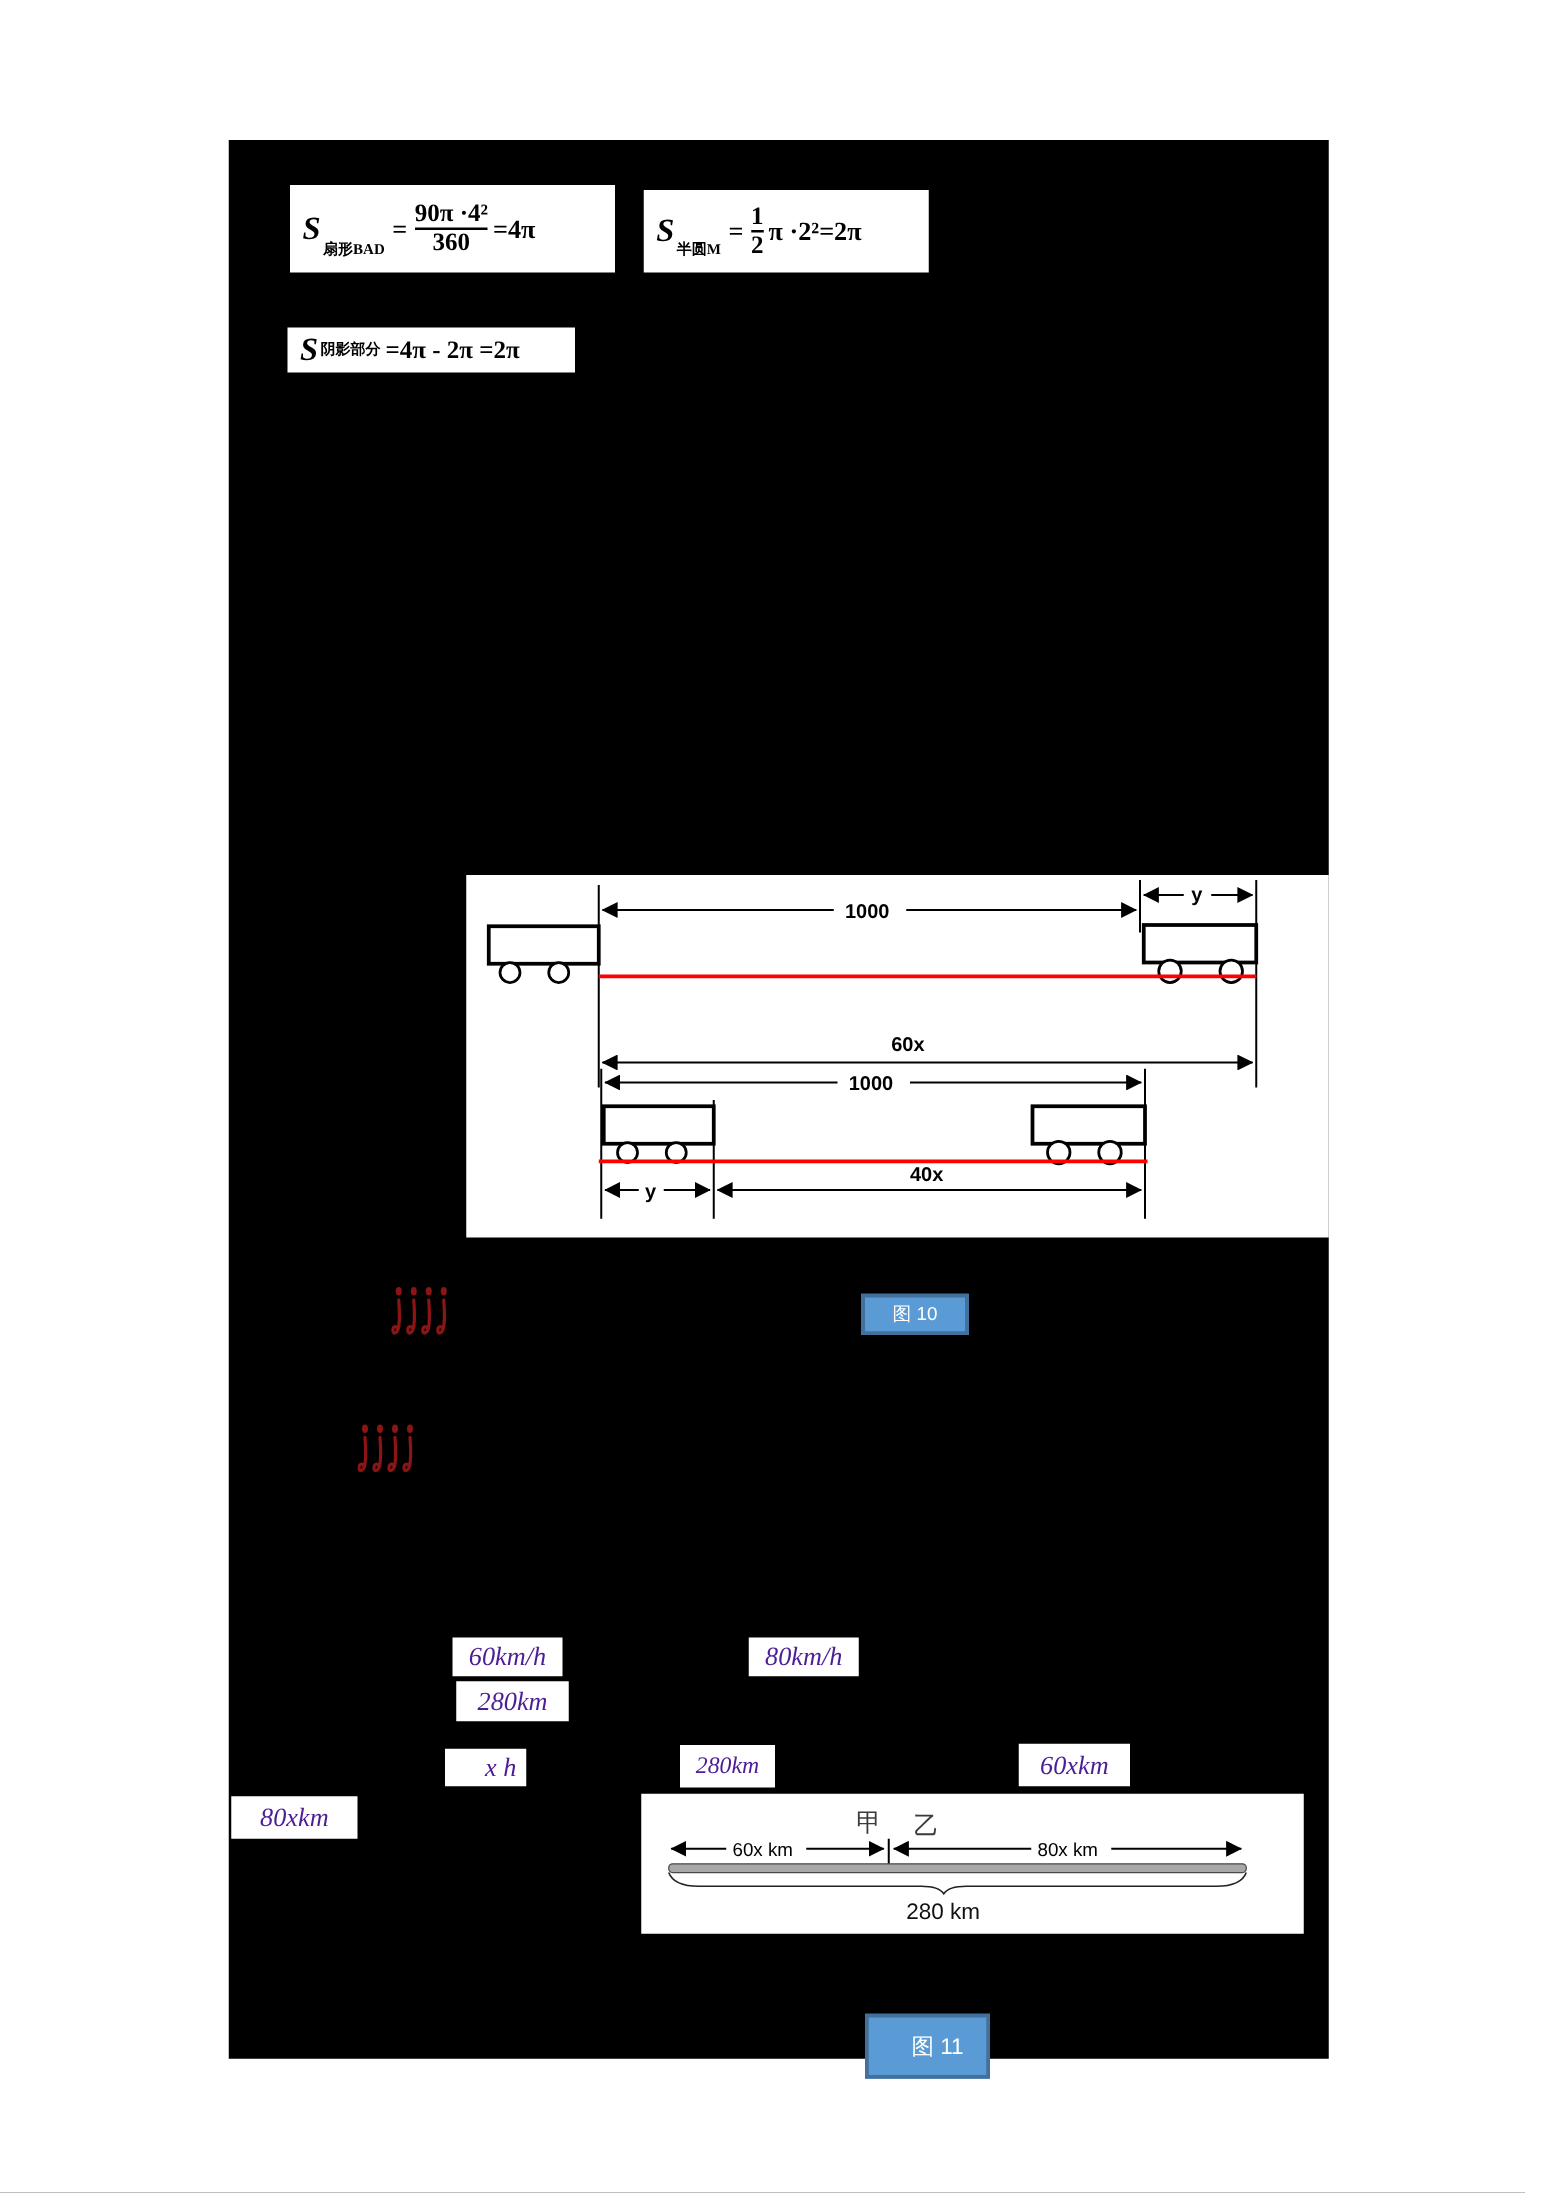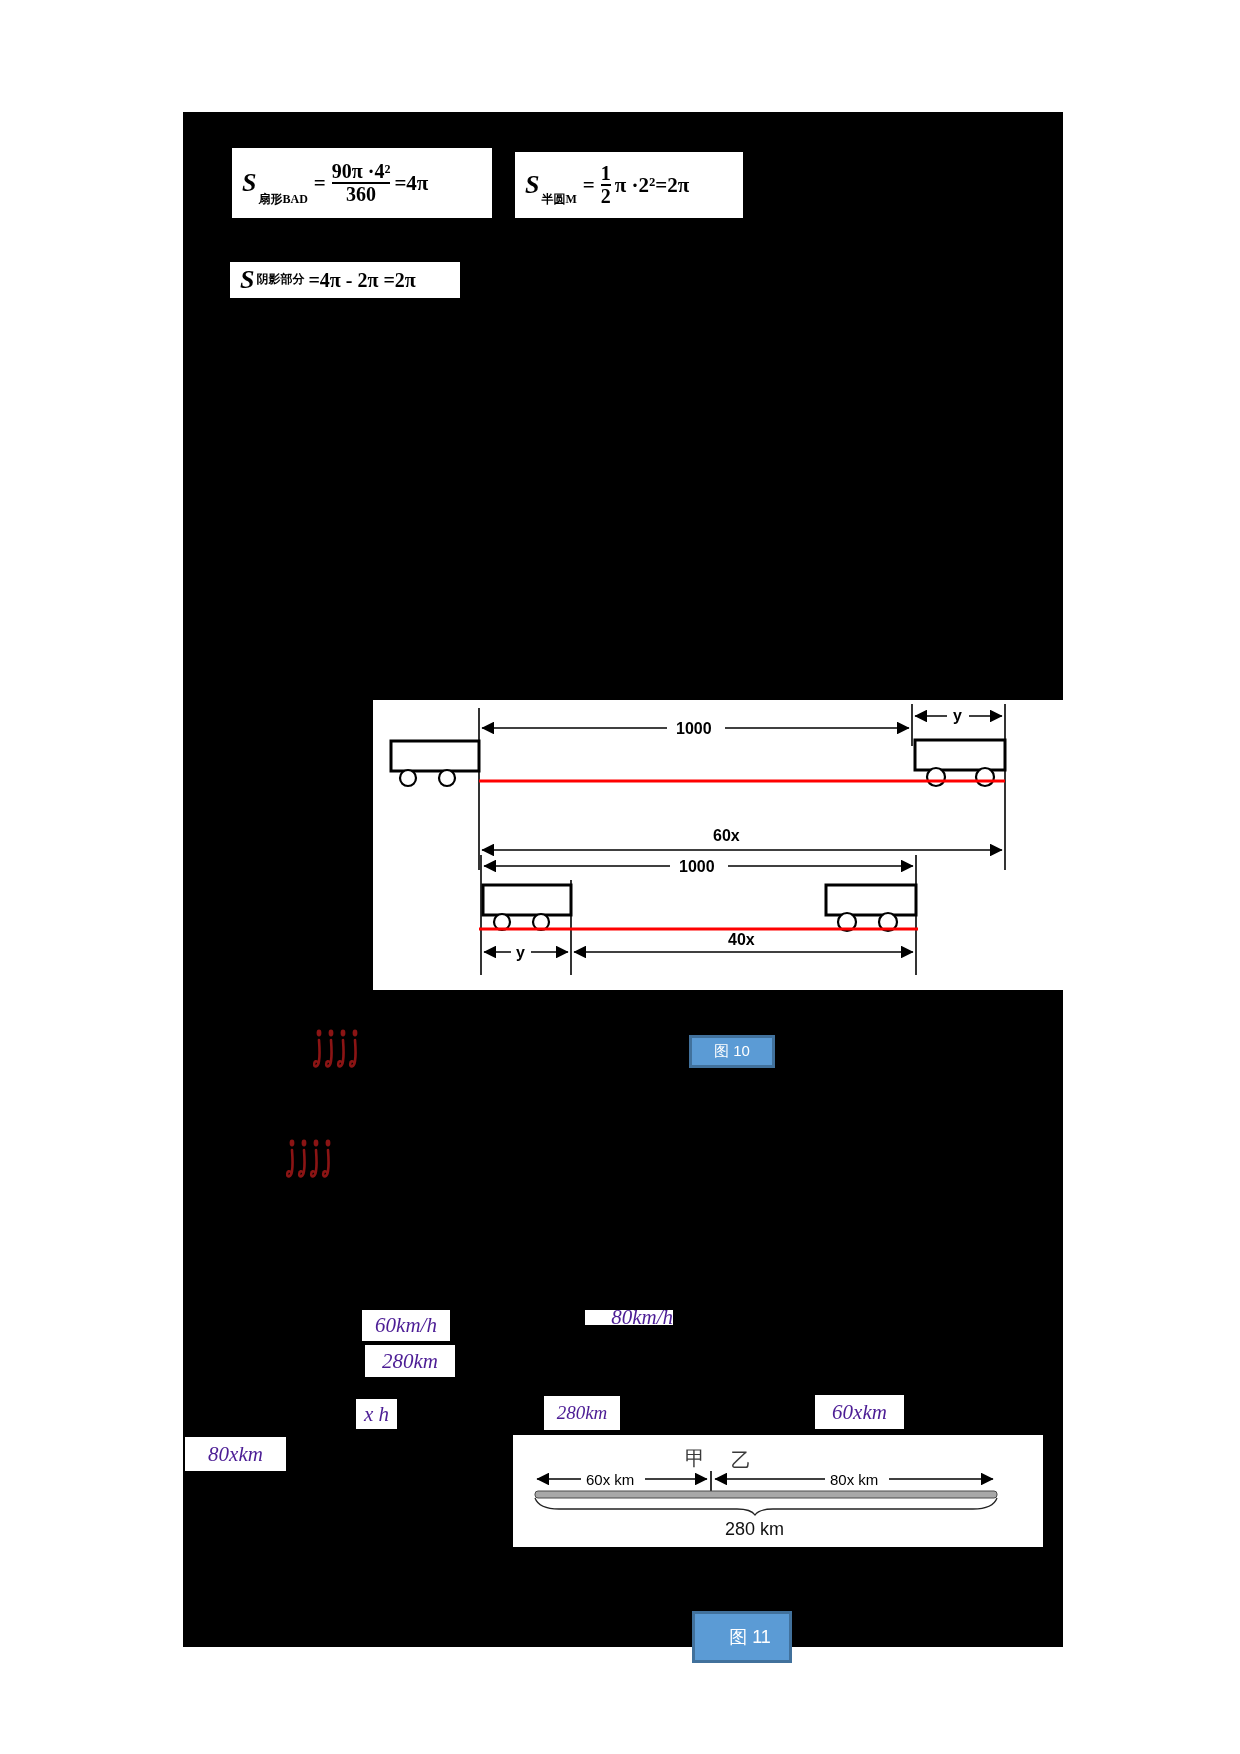--- a/index.html
+++ b/index.html
@@ -34,23 +34,23 @@
   .hooks{position:absolute;}
   #hooks-1{left:313px;top:1028px;}
   #hooks-2{left:286px;top:1138px;}
   .hook-stroke{fill:none;stroke:var(--annotation-red,#8b1414);stroke-width:2.6;stroke-linecap:round;}
   .hook-dot{fill:var(--annotation-red,#8b1414);}
 
   
   .note{position:absolute;background:#fff;color:#4c1d95;display:flex;align-items:center;justify-content:center;
         font-family:"Liberation Serif",serif;font-style:italic;font-size:21px;white-space:nowrap;}
   #note-speed-jia{left:362px;top:1310px;width:88px;height:31px;}
-  #note-speed-yi{left:585px;top:1310px;width:88px;height:15px;justify-content:flex-end;}
+  #note-speed-yi{left:599px;top:1310px;width:88px;height:31px;}
   #note-dist-total{left:365px;top:1345px;width:90px;height:32px;}
-  #note-time{left:356px;top:1399px;width:41px;height:30px;}
+  #note-time{left:356px;top:1399px;width:41px;height:30px;padding-left:24px;}
   #note-dist-total2{left:544px;top:1396px;width:76px;height:34px;font-size:19px;}
   #note-dist-jia{left:795px;top:1395px;width:89px;height:34px;margin-left:20px;}
   #note-dist-yi{left:185px;top:1437px;width:101px;height:34px;}
 
   
   .tick{stroke:#000;stroke-width:1.6;}
   .dim{stroke:#000;stroke-width:1.5;}
   .train{fill:#fff;stroke:#000;stroke-width:3;}
   .wheel{fill:#fff;stroke:#000;stroke-width:2.2;}
   .redline{stroke:var(--red-line,#ff0000);stroke-width:3;}

